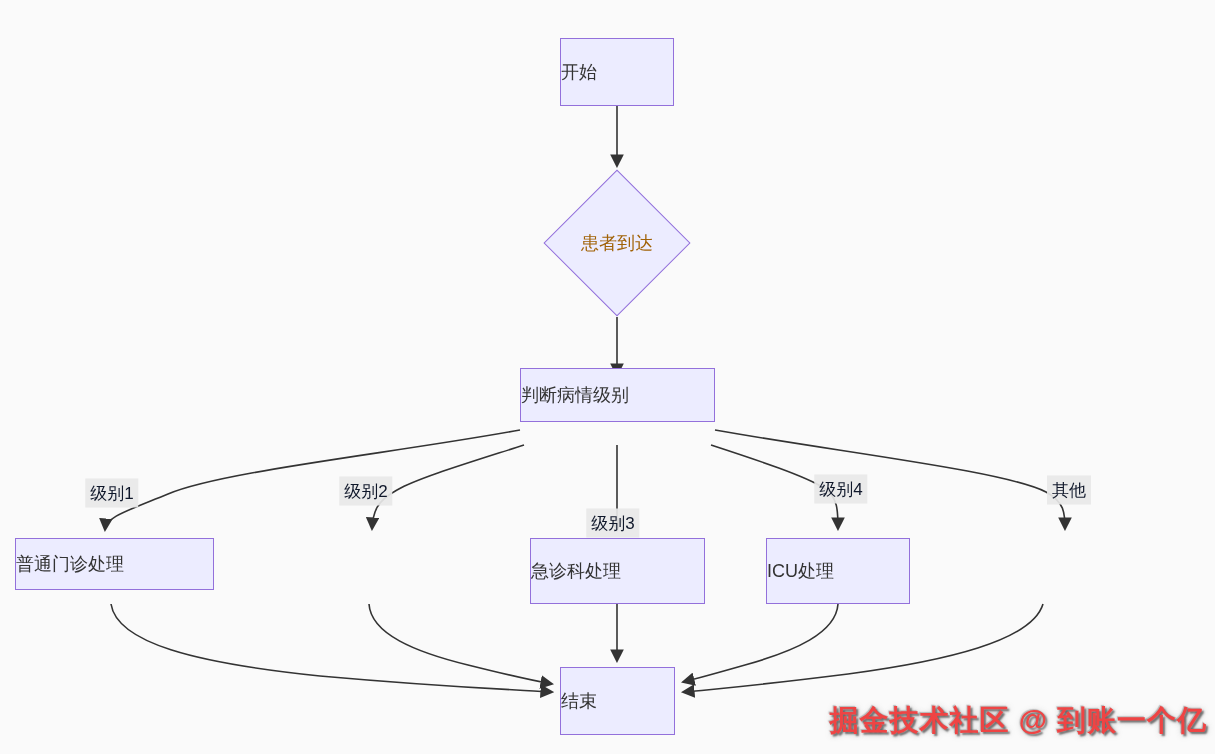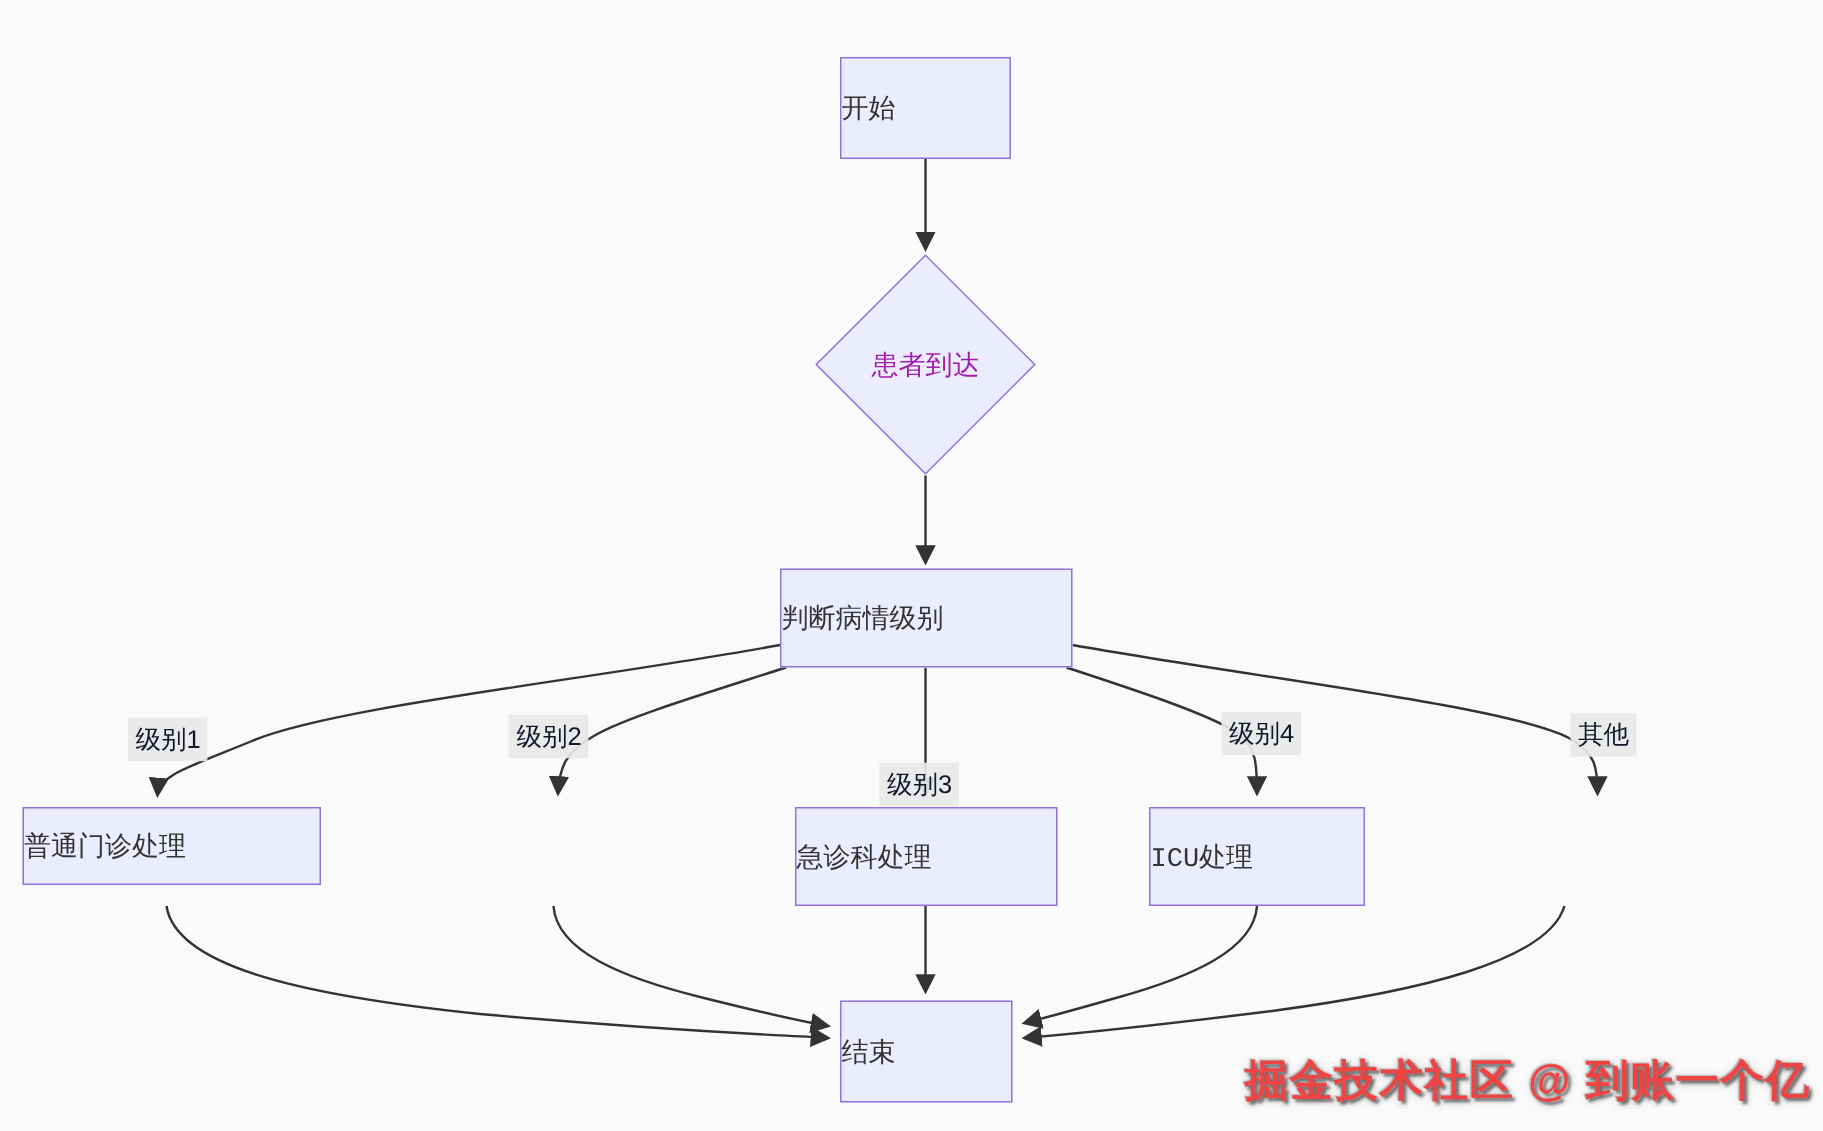--- a/index.html
+++ b/index.html
@@ -27,25 +27,25 @@
     z-index: 3;
     background: #ECECFF;
     border: 1.5px solid #9370DB;
     color: #333333;
     display: flex;
     align-items: center;
     font-size: 18px;
     box-sizing: border-box;
   }
   .node-start      { left: 560px; top: 38px;  width: 114px; height: 68px; }
-  .node-decision   { left: 520px; top: 379px; width: 195px; height: 66px; }
+  .node-decision   { left: 520px; top: 368px; width: 195px; height: 54px; }
   .node-general    { left: 15px;  top: 538px; width: 199px; height: 52px; }
   .node-specialist { left: 270px; top: 538px; width: 199px; height: 66px; }
   .node-emergency  { left: 530px; top: 538px; width: 175px; height: 66px; }
-  .node-icu        { left: 766px; top: 538px; width: 144px; height: 66px; font-family: Liberation Mono, monospace; }
+  .node-icu        { left: 766px; top: 538px; width: 144px; height: 66px; }
   .node-unable     { left: 971px; top: 538px; width: 197px; height: 66px; }
   .node-end        { left: 560px; top: 667px; width: 115px; height: 68px; }
   .diamond-wrap {
     position: absolute;
     left: 543px;
     top: 169px;
     width: 148px;
     height: 148px;
     z-index: 2;
   }
@@ -63,21 +63,21 @@
   .diamond-label {
     position: absolute;
     left: 0;
     top: 0;
     width: 100%;
     height: 100%;
     display: flex;
     align-items: center;
     justify-content: center;
     font-size: 18px;
-    color: #a21caf;
+    color: #a16207;
   }
   .edge-label {
     position: absolute;
     z-index: 4;
     transform: translate(-50%, -50%);
     background: rgba(232, 232, 232, 0.92);
     color: #0f172a;
     font-size: 17px;
     padding: 3px 5px;
     white-space: nowrap;

